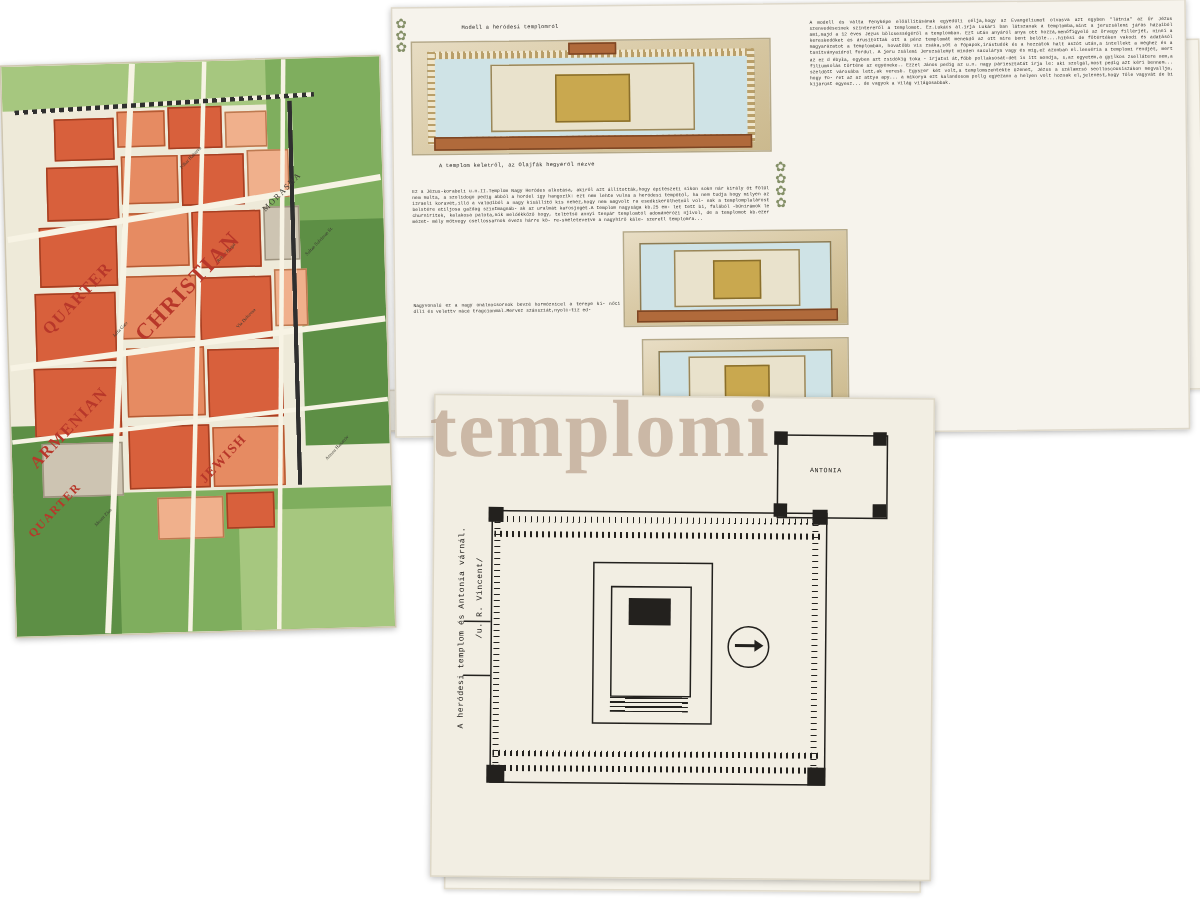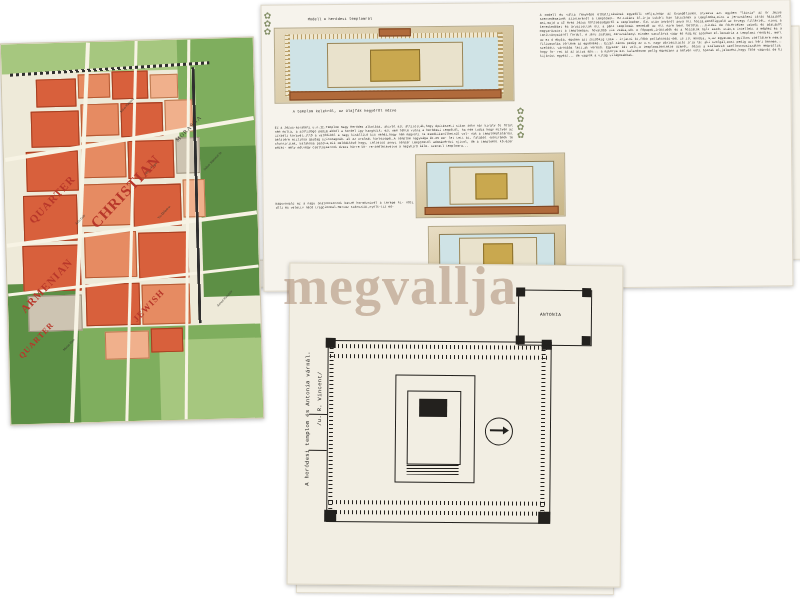--- a/index.html
+++ b/index.html
@@ -446,14 +446,14 @@
     <div class="plan-line" style="left:150px;top:76px;width:1.4px;height:-0px;"></div>
     <div class="plan-line" style="left:20px;top:150px;width:18px;height:1.2px;"></div>
     <div class="plan-line" style="left:20px;top:186px;width:18px;height:1.2px;"></div>
 
     <div class="plan-arrow" style="left:196px;top:152px;"></div>
 
     <div class="plan-caption" style="left:16px;top:72px;height:150px;">A heródesi templom és Antonia várnál.</div>
     <div class="plan-caption" style="left:28px;top:72px;height:90px;">/u. R. Vincent/</div>
   </div>
 
-  <div id="watermark">megvallja</div>
+  <div id="watermark">templomi</div>
 </div>
 
 </body></html>

